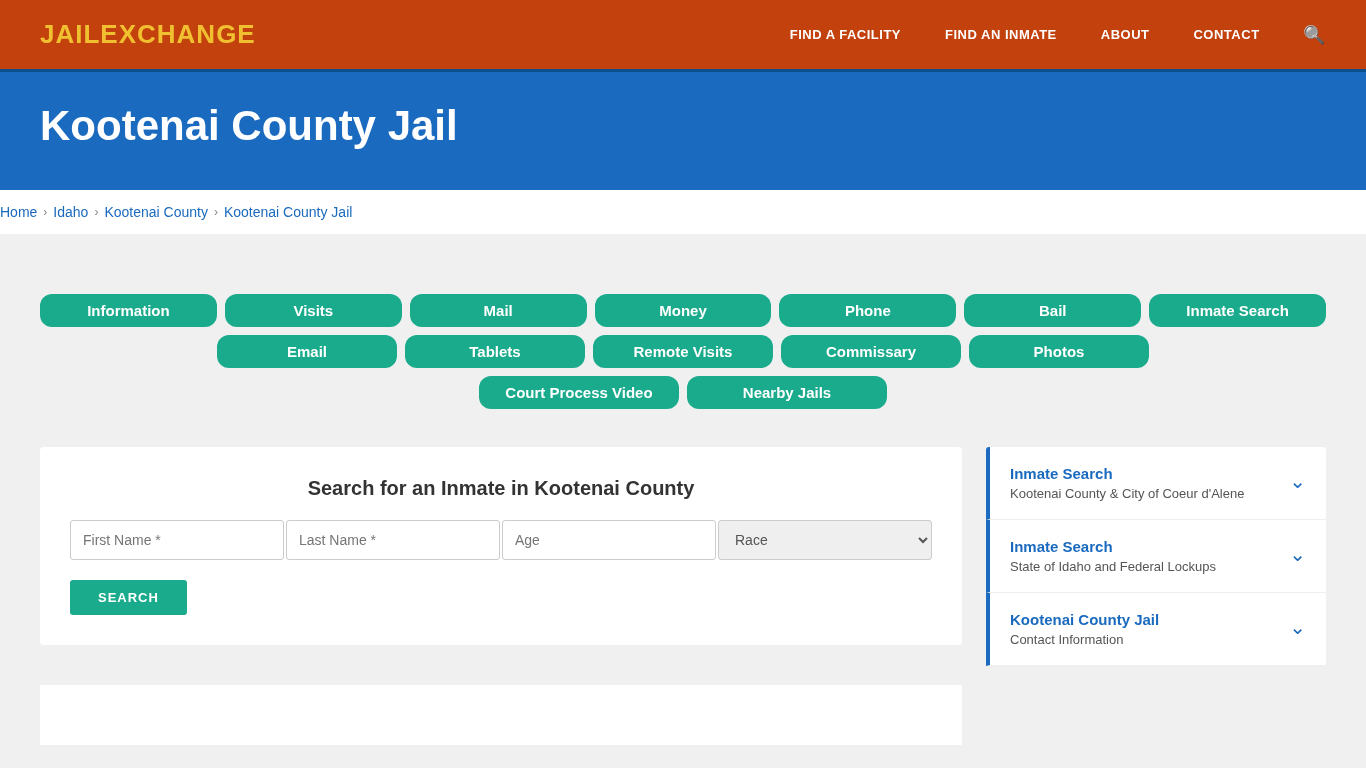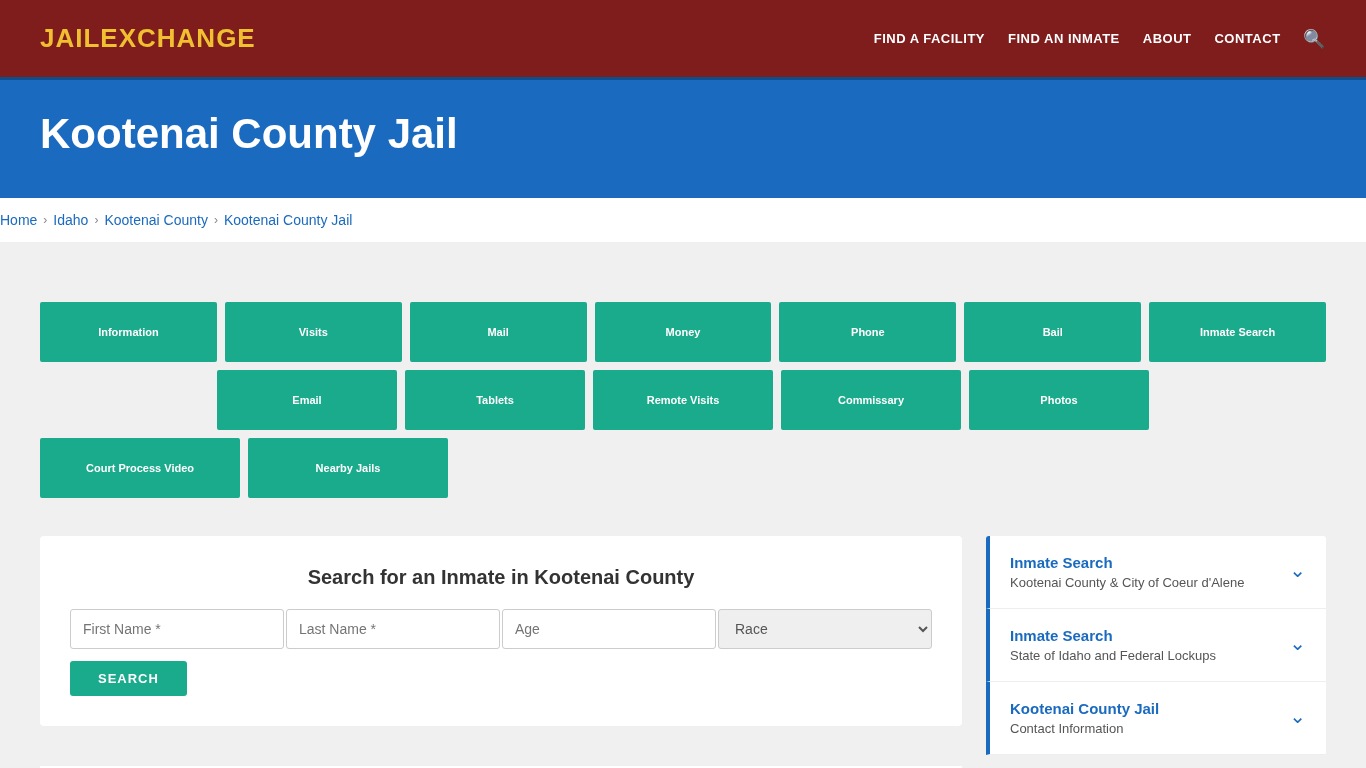--- a/index.html
+++ b/index.html
@@ -1,39 +1,39 @@
 <!DOCTYPE html>
 <html><head>
   <meta charset="utf-8">
   <style>
     * { box-sizing: border-box; margin: 0; padding: 0; }
     body { font-family: Arial, sans-serif; background: #f0f0f0; color: #333; }
 
     
     .header {
-      background: #7f1d1d;
+      background: #c2410c;
       display: flex;
       align-items: center;
       justify-content: space-between;
       padding: 0 40px;
-      height: 80px;
+      height: 72px;
       border-bottom: 3px solid #0d4f8c;
     }
     .logo {
       font-size: 26px;
       font-weight: 900;
       color: white;
       letter-spacing: 1px;
       text-transform: uppercase;
     }
     .logo span { color: #f0c030; }
     .nav {
       display: flex;
       align-items: center;
-      gap: 23px;
+      gap: 44px;
     }
     .nav-item {
       color: white;
       font-size: 13px;
       font-weight: 700;
       text-transform: uppercase;
       letter-spacing: 0.5px;
       cursor: pointer;
     }
     .nav-search {
@@ -78,35 +78,35 @@
     .buttons-section {
       padding: 20px 0;
     }
     .buttons-row {
       display: flex;
       gap: 8px;
       margin-bottom: 8px;
       justify-content: center;
     }
     .buttons-row.center-row {
-      justify-content: flex-start;
+      justify-content: center;
     }
     .tile-btn {
       background: #1aaa8c;
       color: white;
       border: none;
-      padding: 24px 10px;
-      font-size: 11px;
+      padding: 8px 10px;
+      font-size: 15px;
       font-weight: 600;
       cursor: pointer;
       flex: 1;
       min-width: 140px;
       max-width: 180px;
       text-align: center;
-      border-radius: 2px;
+      border-radius: 12px;
     }
     .tile-btn.small-tile {
       min-width: 160px;
       max-width: 200px;
     }
 
     
     .bottom-section {
       display: flex;
       gap: 24px;
@@ -124,21 +124,21 @@
       font-size: 20px;
       font-weight: 700;
       text-align: center;
       margin-bottom: 20px;
       color: #333;
     }
     .search-form {
       display: flex;
       gap: 2px;
       flex-wrap: wrap;
-      margin-bottom: 12px;
+      margin-bottom: 20px;
     }
     .search-form input, .search-form select {
       border: 1px solid #ccc;
       border-radius: 3px;
       padding: 10px 12px;
       font-size: 14px;
       color: #999;
       flex: 1;
       min-width: 120px;
     }

